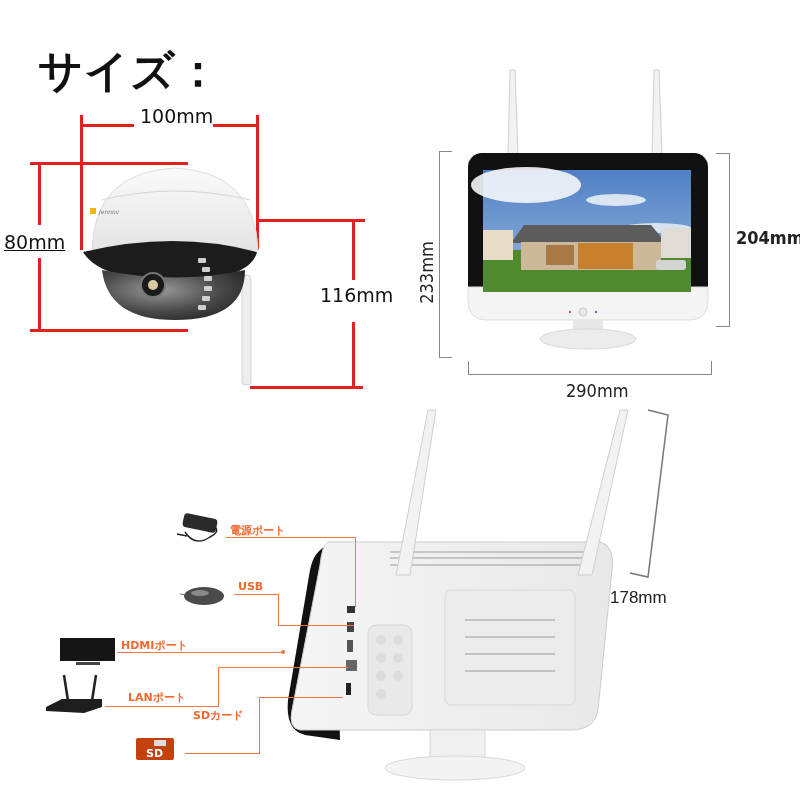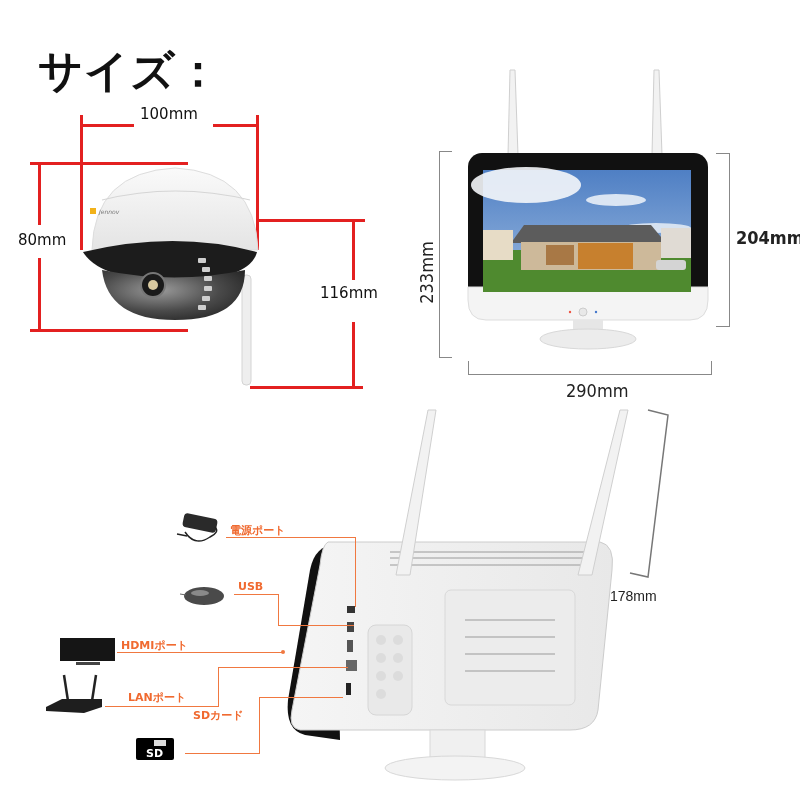--- a/index.html
+++ b/index.html
@@ -1,20 +1,20 @@
 <!DOCTYPE html>
 <html><head>
 <meta charset="utf-8">
 <style>
   * { margin:0; padding:0; box-sizing:border-box; }
   html, body { width:800px; height:800px; background:#ffffff; overflow:hidden; }
   body { position:relative; font-family:"Liberation Sans", sans-serif; color:#111; }
   .abs { position:absolute; }
   .title { left:38px; top:22px; font-size:44px; font-weight:bold; font-family:"DejaVu Sans", sans-serif; letter-spacing:1px; color:#111;margin-top:20px; }
-  .dim-red { font-size:15px; color:#111; font-family:"DejaVu Sans", sans-serif; }
+  .dim-red { font-size:19px; color:#111; font-family:"DejaVu Sans", sans-serif; }
   .dim-gray { font-size:18px; color:#222; font-family:"DejaVu Sans Condensed","DejaVu Sans", sans-serif; }
   .rline { position:absolute; background:#e32020; }
   .gline { position:absolute; background:#888; }
   .oline { position:absolute; background:#f07840; }
   .olabel { position:absolute; color:#f06a30; font-weight:bold; font-size:11px; font-family:"DejaVu Sans", sans-serif; white-space:nowrap;text-align:center; }
   svg { position:absolute; overflow:visible; }
 </style>
 </head>
 <body>
 
@@ -25,21 +25,21 @@
   <div class="rline" style="left:80px; top:115px; width:3px; height:135px;"></div>
   <div class="rline" style="left:256px; top:115px; width:3px; height:135px;"></div>
   <div class="rline" style="left:82px; top:124px; width:52px; height:3px;"></div>
   <div class="rline" style="left:213px; top:124px; width:45px; height:3px;"></div>
   <div class="abs dim-red" style="left:140px; top:105px;">100mm</div>
 
   <div class="rline" style="left:30px; top:162px; width:158px; height:3px;"></div>
   <div class="rline" style="left:30px; top:329px; width:158px; height:3px;"></div>
   <div class="rline" style="left:38px; top:163px; width:3px; height:62px;"></div>
   <div class="rline" style="left:38px; top:258px; width:3px; height:72px;"></div>
-  <div class="abs dim-red" style="left:18px; top:231px;">80mm</div>
+  <div class="abs dim-red" style="left:4px; top:231px;text-decoration:underline;">80mm</div>
 
   <div class="rline" style="left:258px; top:219px; width:107px; height:3px;"></div>
   <div class="rline" style="left:250px; top:386px; width:113px; height:3px;"></div>
   <div class="rline" style="left:352px; top:220px; width:3px; height:60px;"></div>
   <div class="rline" style="left:352px; top:322px; width:3px; height:66px;"></div>
   <div class="abs dim-red" style="left:320px; top:284px;">116mm</div>
 
   <svg style="left:80px; top:160px;" width="190" height="230">
     <defs>
       <linearGradient id="domeBody" x1="0" y1="0" x2="0" y2="1">
@@ -177,21 +177,21 @@
     <path d="M148 10 L156 10 L130 175 L116 175 Z" fill="#f2f2f2" stroke="#cfcfcf"></path>
     <path d="M350 10 L358 10 L322 175 L308 175 Z" fill="#f2f2f2" stroke="#cfcfcf" transform="translate(-10,0)"></path>
 
     <rect x="150" y="330" width="55" height="35" fill="#f0f0f0" stroke="#d8d8d8"></rect>
     <ellipse cx="175" cy="368" rx="70" ry="12" fill="#f3f3f3" stroke="#d8d8d8"></ellipse>
   </svg>
 
   <svg style="left:620px; top:405px;" width="50" height="180">
     <polyline points="28,5 48,10 28,172 10,168" fill="none" stroke="#777" stroke-width="1.5"></polyline>
   </svg>
-  <div class="abs dim-gray" style="left:610px; top:588px; font-size:14px; font-family:'Liberation Sans', sans-serif;">178mm</div>
+  <div class="abs dim-gray" style="left:610px; top:588px; font-size:17px; font-family:'Liberation Sans', sans-serif;">178mm</div>
 
   <svg style="left:175px; top:512px;" width="50" height="40">
     <rect x="8" y="4" width="34" height="14" rx="4" fill="#2a2a2a" transform="rotate(12 25 11)"></rect>
     <path d="M10 20 Q20 35 35 25 Q45 20 40 15" fill="none" stroke="#222" stroke-width="1.5"></path>
     <line x1="2" y1="22" x2="12" y2="24" stroke="#222" stroke-width="1.5"></line>
   </svg>
   <div class="olabel" style="left:230px; top:523px;">電源ポート</div>
   <div class="oline" style="left:226px; top:537px; width:130px; height:1px;"></div>
   <div class="oline" style="left:355px; top:537px; width:1px; height:70px;"></div>
 
@@ -216,21 +216,21 @@
   <svg style="left:44px; top:673px;" width="62" height="40">
     <line x1="20" y1="2" x2="24" y2="28" stroke="#222" stroke-width="2.5"></line>
     <line x1="52" y1="2" x2="48" y2="28" stroke="#222" stroke-width="2.5"></line>
     <polygon points="2,34 18,26 58,26 58,34 40,40 2,38" fill="#1e1e1e"></polygon>
   </svg>
   <div class="olabel" style="left:128px; top:690px;">LANポート</div>
   <div class="oline" style="left:105px; top:706px; width:114px; height:1px;"></div>
   <div class="oline" style="left:218px; top:667px; width:1px; height:40px;"></div>
   <div class="oline" style="left:218px; top:667px; width:130px; height:1px;"></div>
 
-  <div class="abs" style="left:136px; top:738px; width:38px; height:22px; background:#000000; border-radius:2px;">
+  <div class="abs" style="left:136px; top:738px; width:38px; height:22px; background:#c2410c; border-radius:2px;">
     <span style="position:absolute; left:10px; top:9px; color:#fff; font-size:11px; font-weight:bold; font-family:'DejaVu Sans', sans-serif;">SD</span>
     <span style="position:absolute; left:18px; top:2px; width:12px; height:6px; background:#ddd;"></span>
   </div>
   <div class="olabel" style="left:193px; top:708px;">SDカード</div>
   <div class="oline" style="left:185px; top:753px; width:75px; height:1px;"></div>
   <div class="oline" style="left:259px; top:697px; width:1px; height:57px;"></div>
   <div class="oline" style="left:259px; top:697px; width:84px; height:1px;"></div>
 </div>
 
 </body></html>

